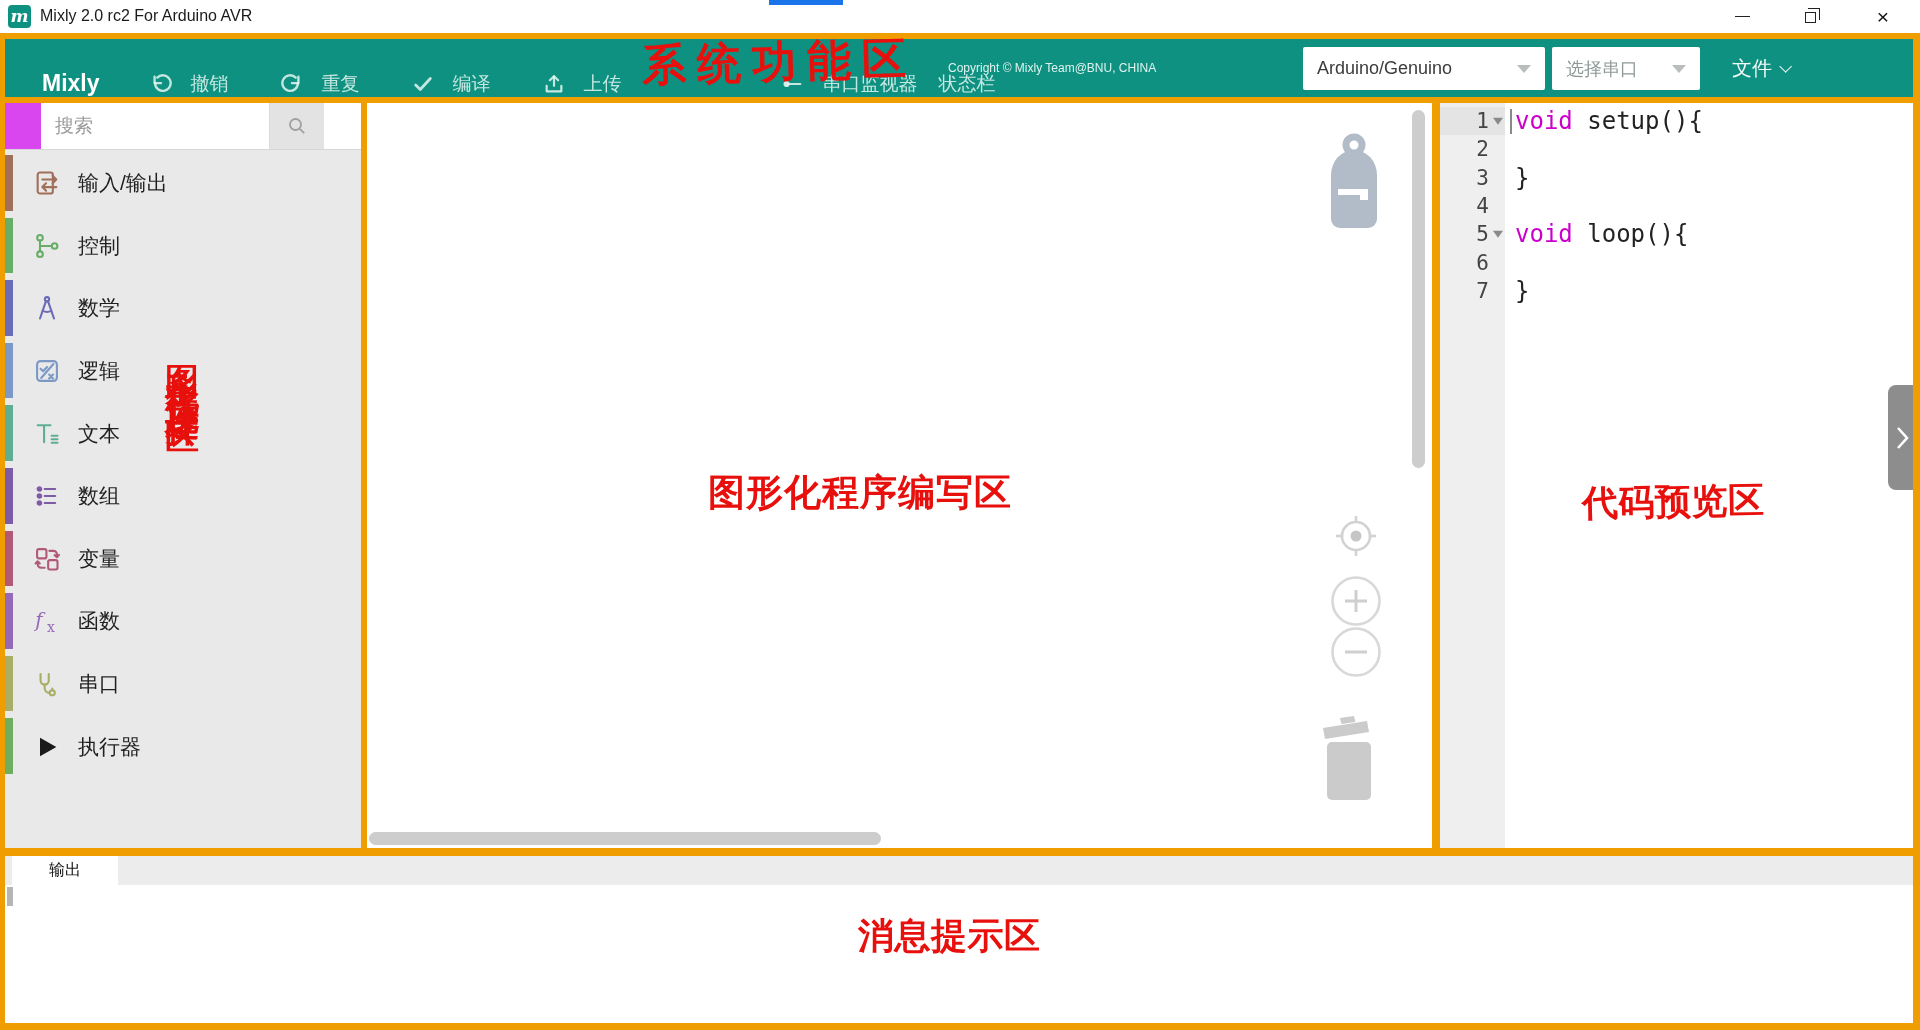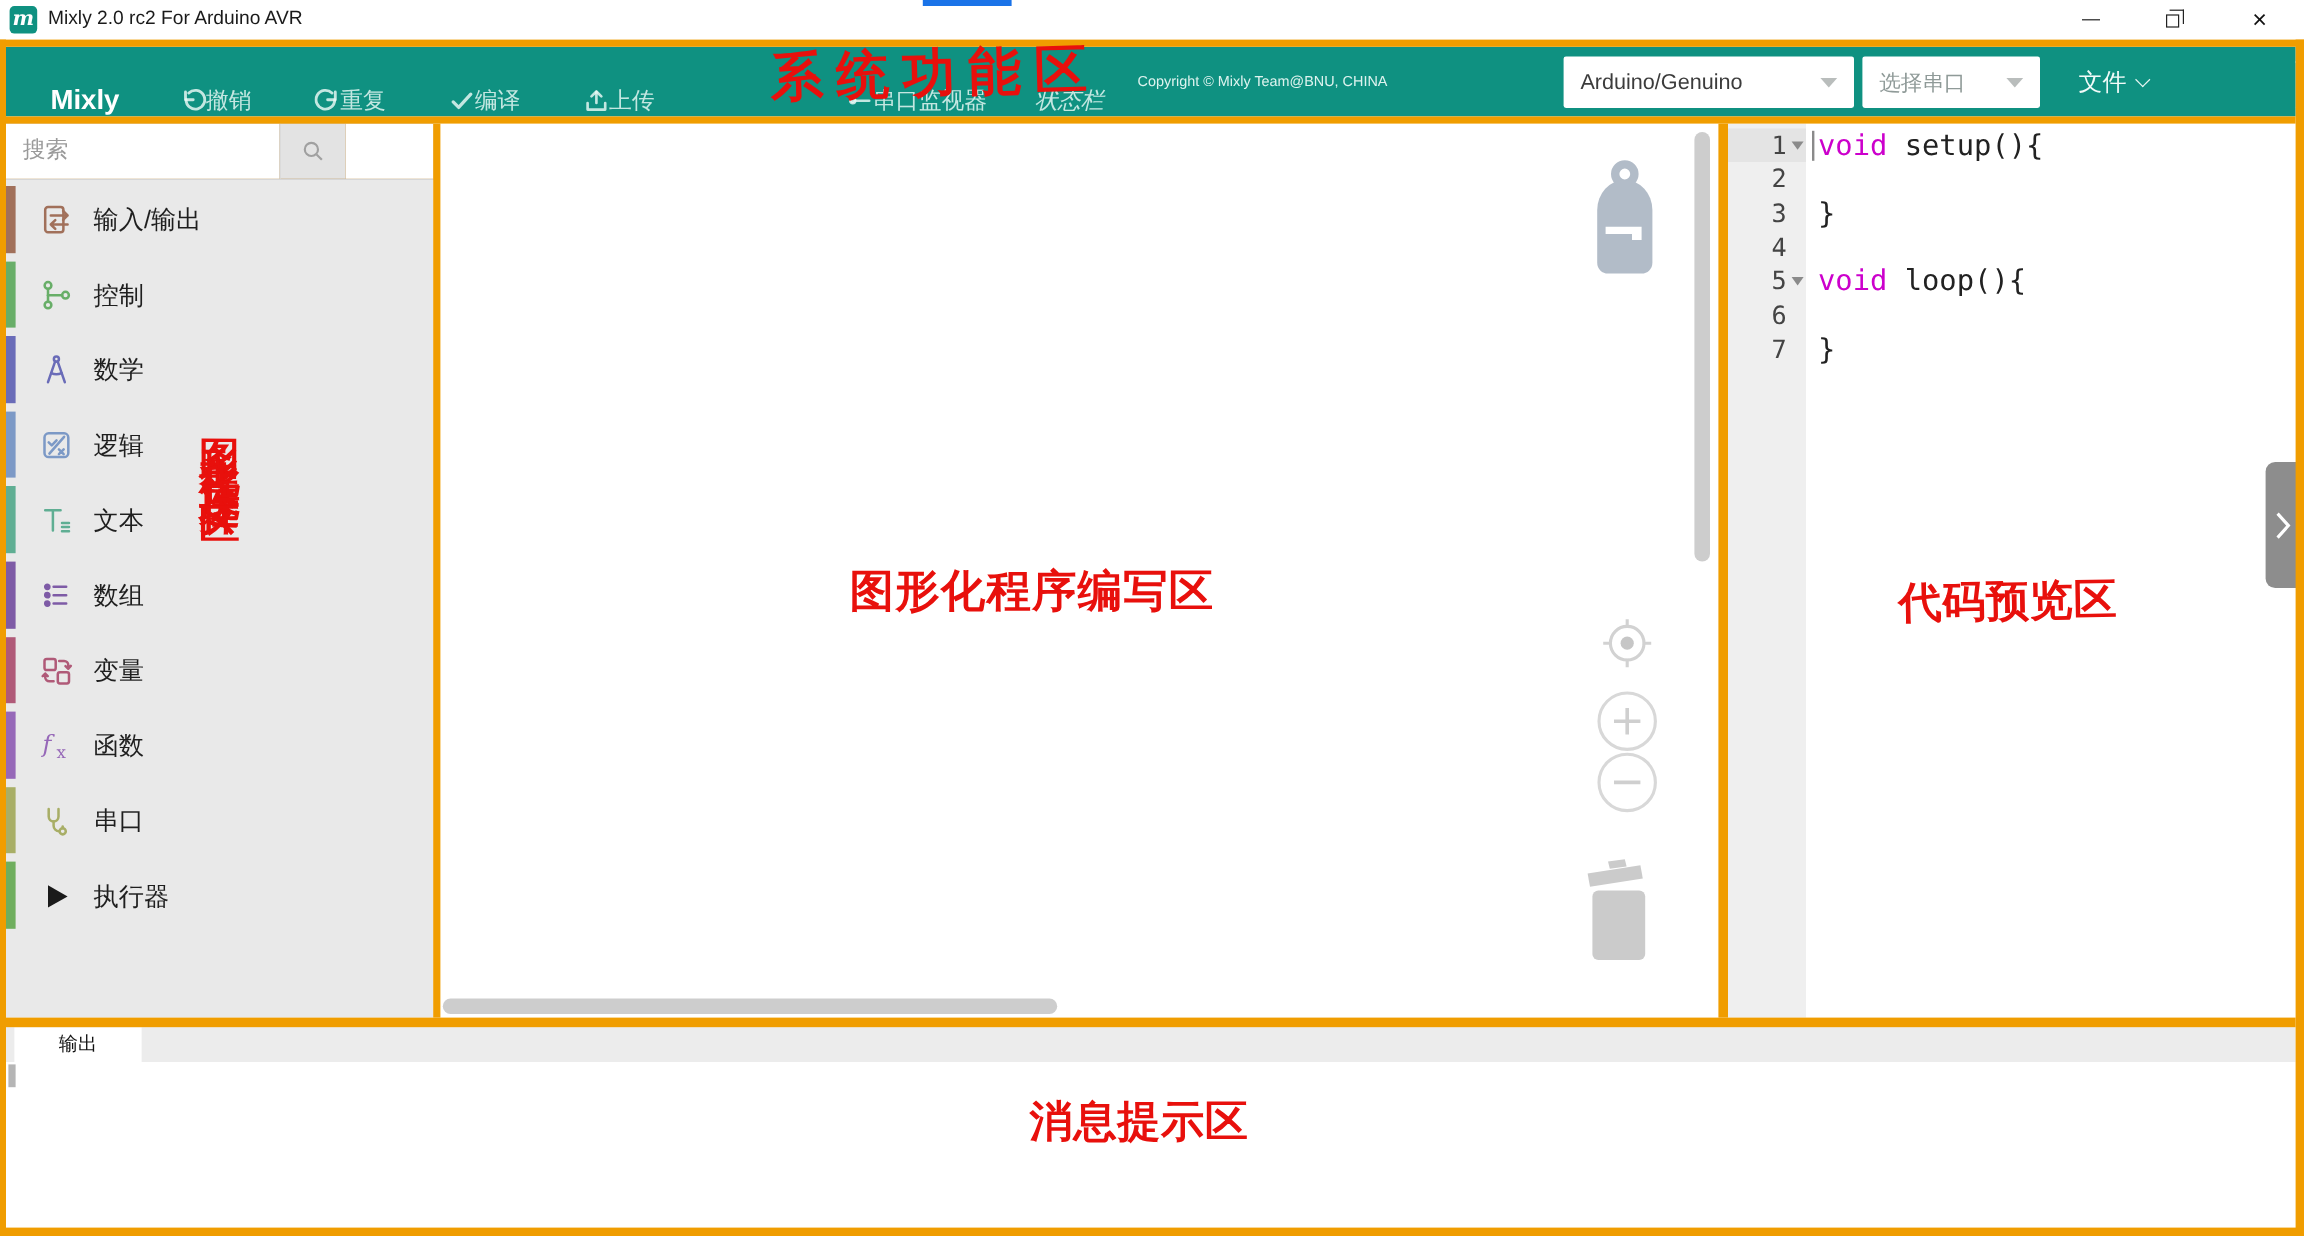--- a/index.html
+++ b/index.html
@@ -22,45 +22,45 @@
                            border:1.4px solid #222; border-left:none; border-bottom:none; }
   .glyph-close { font-size:21px; color:#111; line-height:1; font-weight:400; }
 
   
   .orange { position:absolute; background:#f09d00; z-index:5; }
 
   
   .toolbar { position:absolute; left:5px; top:39px; width:1908px; height:58px; background:#0f9181; }
   .tb-left { position:absolute; left:37px; top:0; height:58px; display:flex; align-items:flex-end; }
   .brand { color:#ffffff; font-size:23px; font-weight:bold; margin-right:50px; }
-  .tb-item { display:flex; align-items:center; gap:0; color:rgba(235,250,247,0.82); font-size:19px;
+  .tb-item { display:flex; align-items:center; gap:19px; color:rgba(235,250,247,0.82); font-size:19px;
              margin-right:52px; cursor:pointer; white-space:nowrap; }
   .tb-item svg { display:block; }
   .tb-item.tb-serial-monitor { margin-left:108px; margin-right:0; }
-  .tb-item.tb-status-bar { margin-left:40px; margin-right:0;font-style:italic; }
+  .tb-item.tb-status-bar { margin-left:21px; margin-right:0; }
   .copyright { position:absolute; left:943px; top:0; height:58px; display:flex; align-items:center;
                color:rgba(240,252,249,0.92); font-size:12px; }
   .dropdown { position:absolute; top:8px; height:43px; background:#ffffff; border-radius:2px;
               display:flex; align-items:center; padding:0 14px; cursor:pointer; }
   .dd-board { left:1298px; width:242px; }
   .dd-port  { left:1547px; width:148px; }
   .dd-label { font-size:18px; color:#3c3c3c; flex:1; }
   .dd-port .dd-label { color:#8f9a98; }
   .dd-caret { width:0; height:0; border-left:7px solid transparent; border-right:7px solid transparent;
               border-top:8px solid #b9bdbc; margin-left:8px; }
   .tb-menu { position:absolute; top:0; height:58px; display:flex; align-items:center; gap:5px;
              color:#f2fbf9; font-size:20px; cursor:pointer; }
   .menu-file { left:1727px;justify-content:center; } .menu-settings { left:1908px;justify-content:flex-end; }
   .menu-caret { width:9px; height:9px; border-right:1.8px solid #e8f6f3; border-bottom:1.8px solid #e8f6f3;
                 transform:rotate(45deg) translateY(-3px); margin-left:2px; }
 
   
   .sidebar { position:absolute; left:5px; top:103px; width:356px; height:745px; background:#e9e9e9; }
-  .search-row { position:absolute; left:0; top:0; width:356px; height:47px; background:#a16207;
-                border-bottom:1px solid #d6d6d6; display:flex; }
+  .search-row { position:absolute; left:0; top:0; width:356px; height:47px; background:#d946ef;
+                border-bottom:1px solid #d6d6d6; display:flex;padding-left:36px; }
   .search-input { width:228px; height:100%; border:none; outline:none; font-size:19px; padding:0 14px;
                   color:#333; background:#fff; font-family:"Liberation Sans", sans-serif; }
   .search-input::placeholder { color:#9a9a9a; }
   .search-btn { width:55px; height:100%; background:#e3e3e3; border:none; display:flex; align-items:center;
                 justify-content:center; cursor:pointer; border-left:1px solid #d9d9d9; }
   .search-rest { flex:1; background:#fff; }
   .cat-list { position:absolute; left:0; top:49px; width:356px; }
   .cat-item { position:relative; height:62.6px; display:flex; align-items:center; cursor:pointer; }
   .cat-bar { position:absolute; left:0; top:3px; bottom:4px; width:8px; }
   .cat-icon { position:absolute; left:26px; width:32px; height:32px; display:flex; align-items:center; justify-content:center; }

